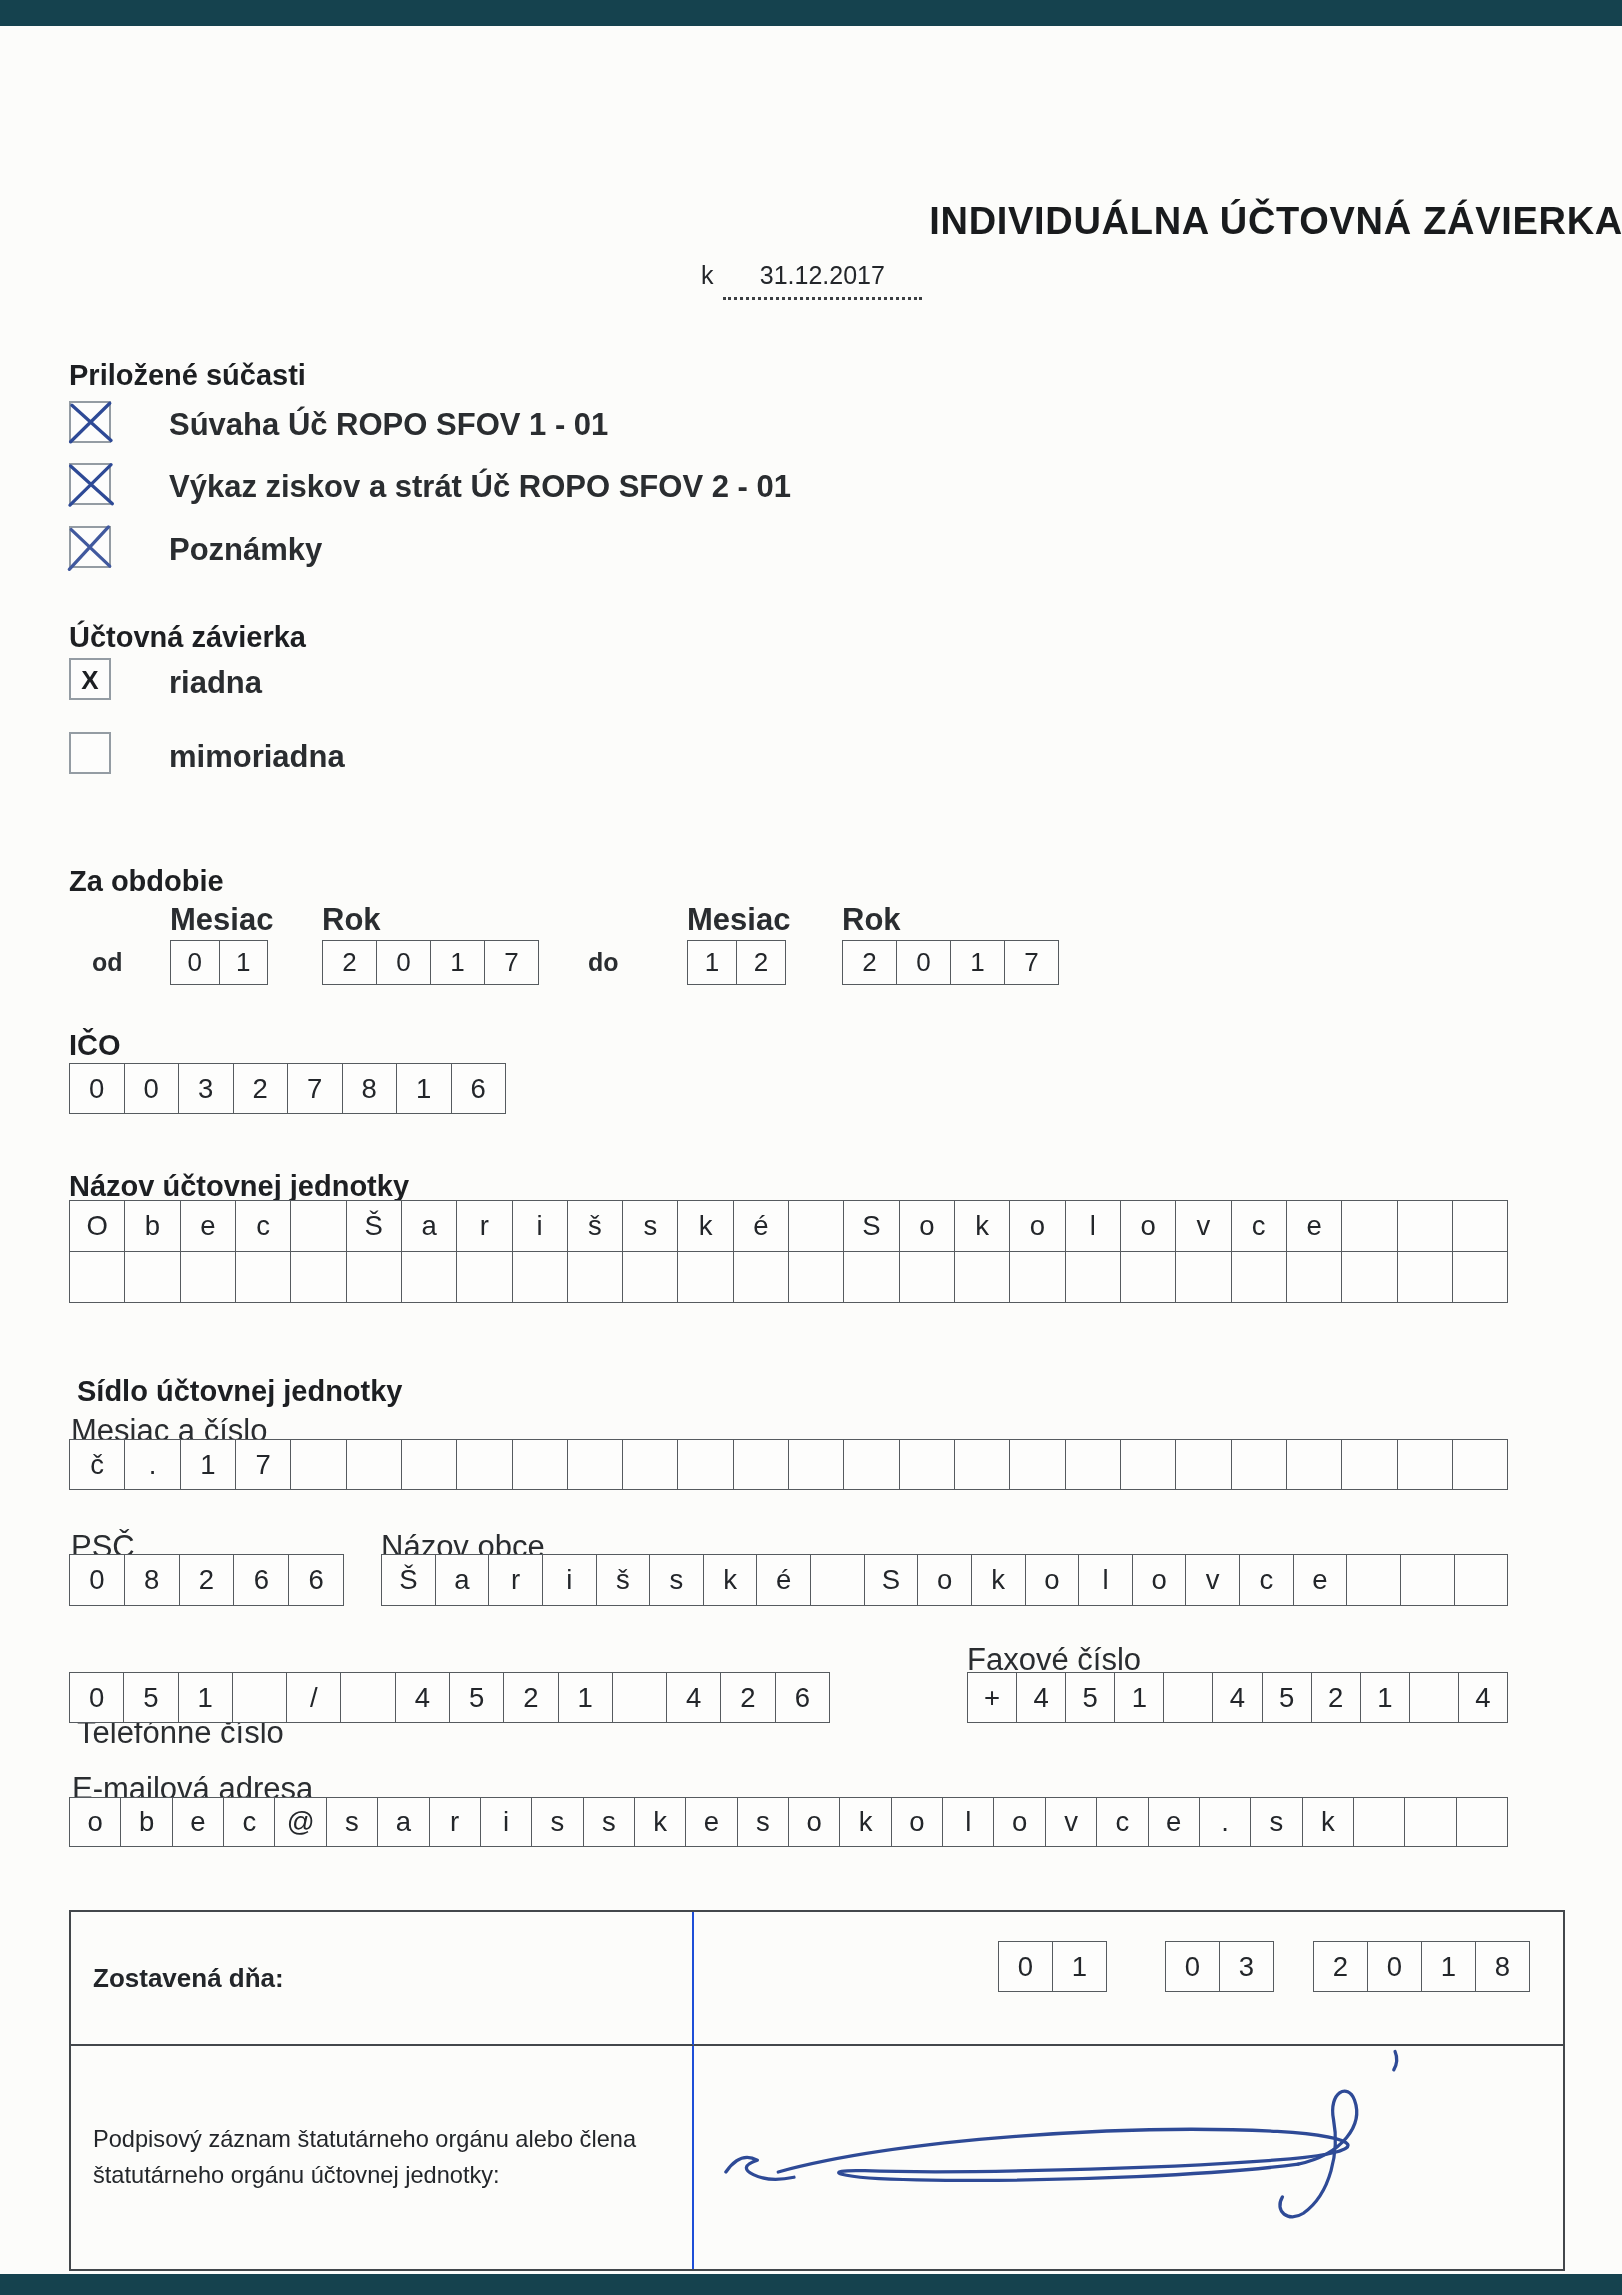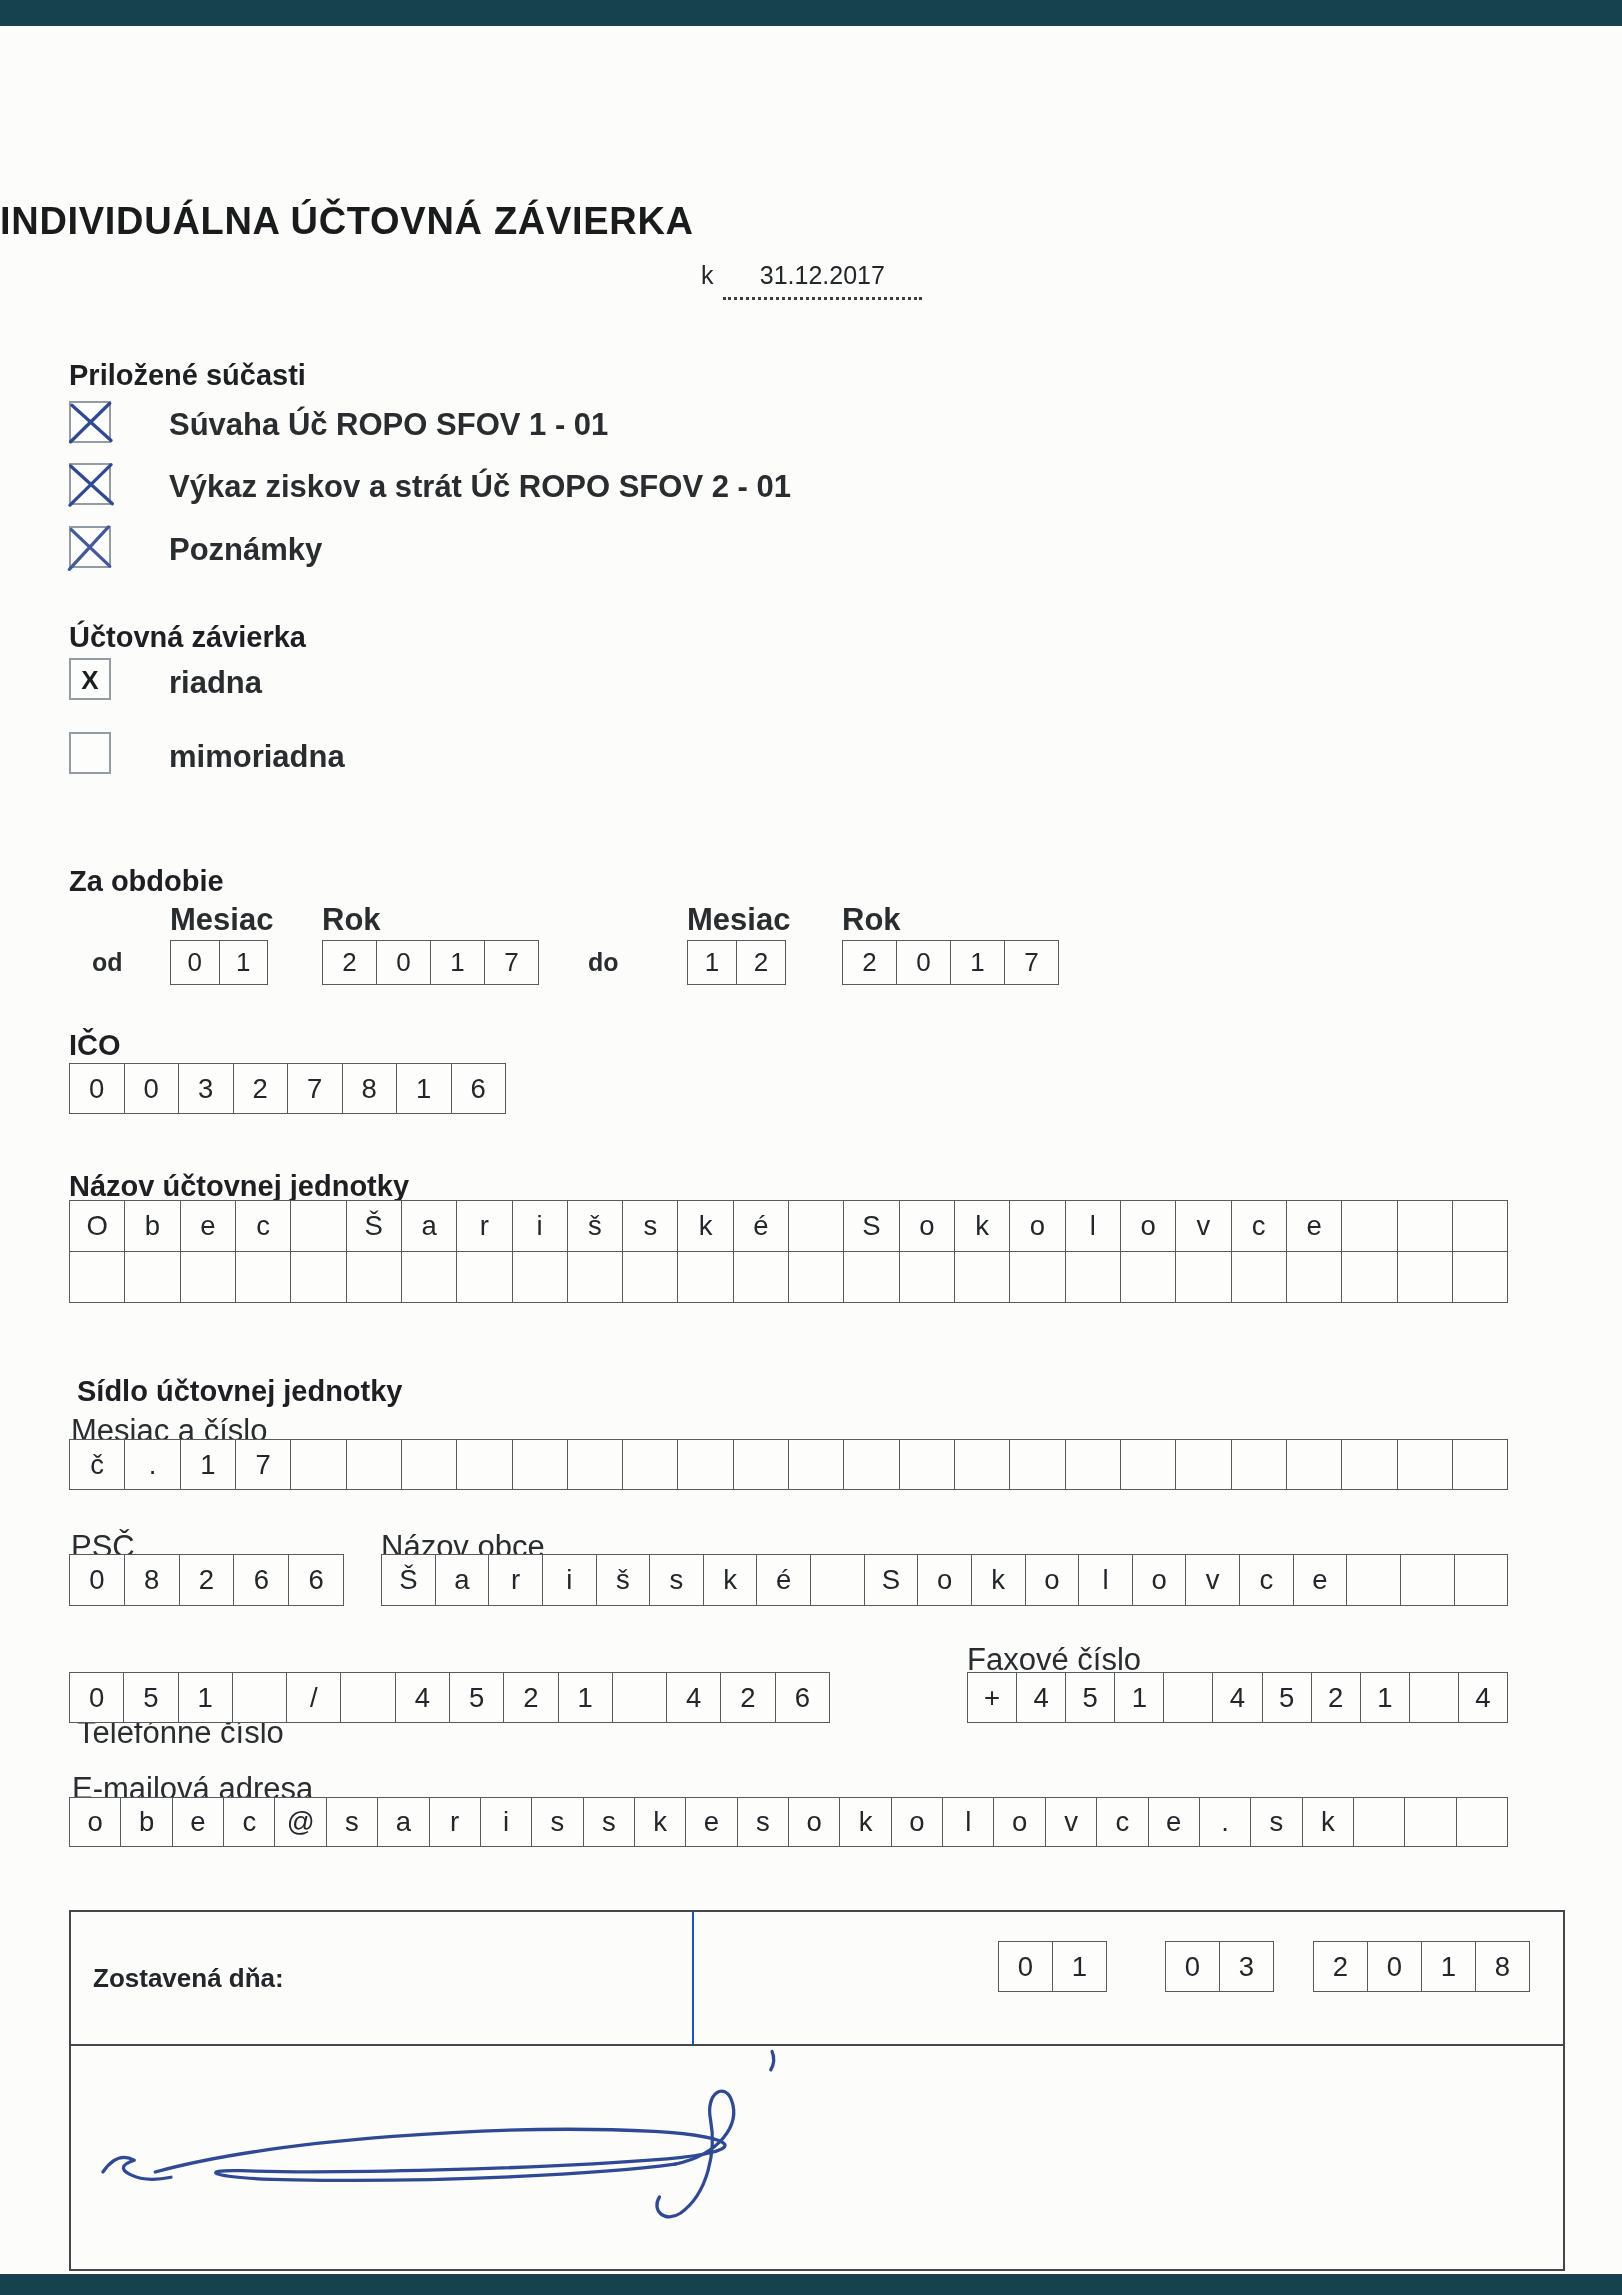--- a/index.html
+++ b/index.html
@@ -3,21 +3,21 @@
 <meta charset="utf-8">
 <style>
   *{box-sizing:border-box;margin:0;padding:0}
   html,body{margin:0;padding:0;background:#dcdcda}
   .page{position:relative;width:1623px;height:2295px;background:#fcfcfa;
         font-family:"Liberation Sans",sans-serif;color:#202326;overflow:hidden}
   .scanbar{position:absolute;left:0;width:100%;background:#15424e}
   .scanbar.top{top:0;height:26px}
   .scanbar.bottom{bottom:0;height:21px}
 
-  .title{position:absolute;top:200px;left:0;width:100%;text-align:left;
+  .title{position:absolute;top:200px;left:0;width:100%;text-align:right;
          font-size:38px;font-weight:bold;letter-spacing:0.7px;color:#191b1d}
   .subtitle{position:absolute;top:261px;left:0;width:100%;text-align:center;font-size:25px;color:#23262a}
   .subtitle .dateval{display:inline-block;border-bottom:3.3px dotted #3c3f42;
          padding:0 37px 6.5px 37px;margin-left:9.2px;font-size:25px}
 
   .h{position:absolute;font-size:29px;font-weight:bold;color:#1d1f22;white-space:nowrap}
   .lbl{position:absolute;font-size:31px;color:#2a2d30;white-space:nowrap}
   .lbl.b{font-weight:bold}
 
   .checkbox{position:absolute;width:42px;height:42px;border:2px solid #949ca3;background:#fdfdfc}
@@ -329,20 +329,23 @@
           <span class="cell">0</span>
           <span class="cell">3</span>
         </div>
       <div class="cellrow" style="left:619px;top:29px;width:217px;height:51px">
           <span class="cell">2</span>
           <span class="cell">0</span>
           <span class="cell">1</span>
           <span class="cell">8</span>
         </div>
     </div>
+    <div class="fcell l">
+      <div class="ftext para">Podpisový záznam štatutárneho orgánu alebo člena štatutárneho orgánu účtovnej jednotky:</div>
+    </div>
     <div class="fcell">
       <svg class="sig" width="753" height="223" viewBox="0 0 1150 340">
         <g stroke="#2e4a96" stroke-width="5" fill="none" stroke-linecap="round" stroke-linejoin="round">
           <path d="M 38 212 q 22 -32 48 -18 q -30 10 -6 22 t 62 4"></path>
           <path d="M 118 212 C 300 162 650 138 880 150 C 1010 158 1030 180 900 192 C 700 208 380 215 250 210 C 180 208 200 222 330 224 C 560 228 800 215 912 200"></path>
           <path d="M 912 200 C 980 185 1012 140 998 102 C 988 75 958 90 966 132 C 975 180 962 245 920 275 C 897 290 875 272 888 250"></path>
           <path d="M 1060 28 q 6 14 -2 28"></path>
         </g>
       </svg>
     </div>

